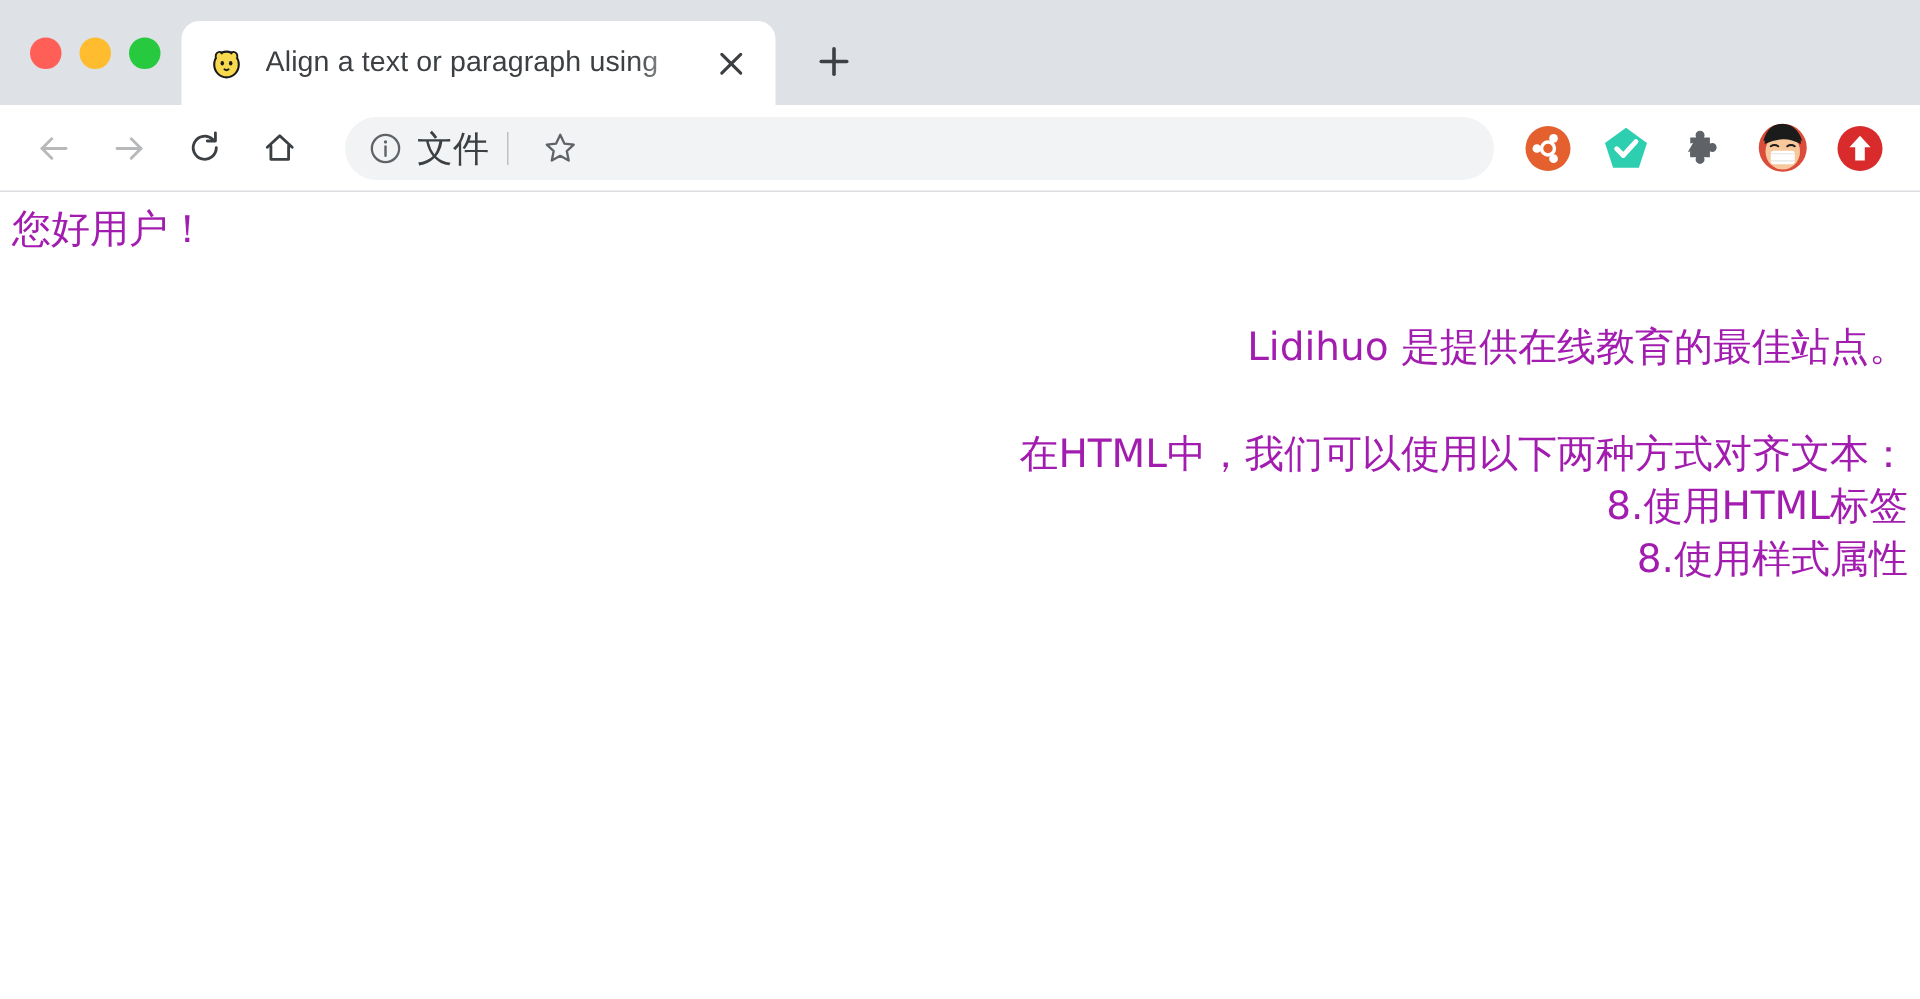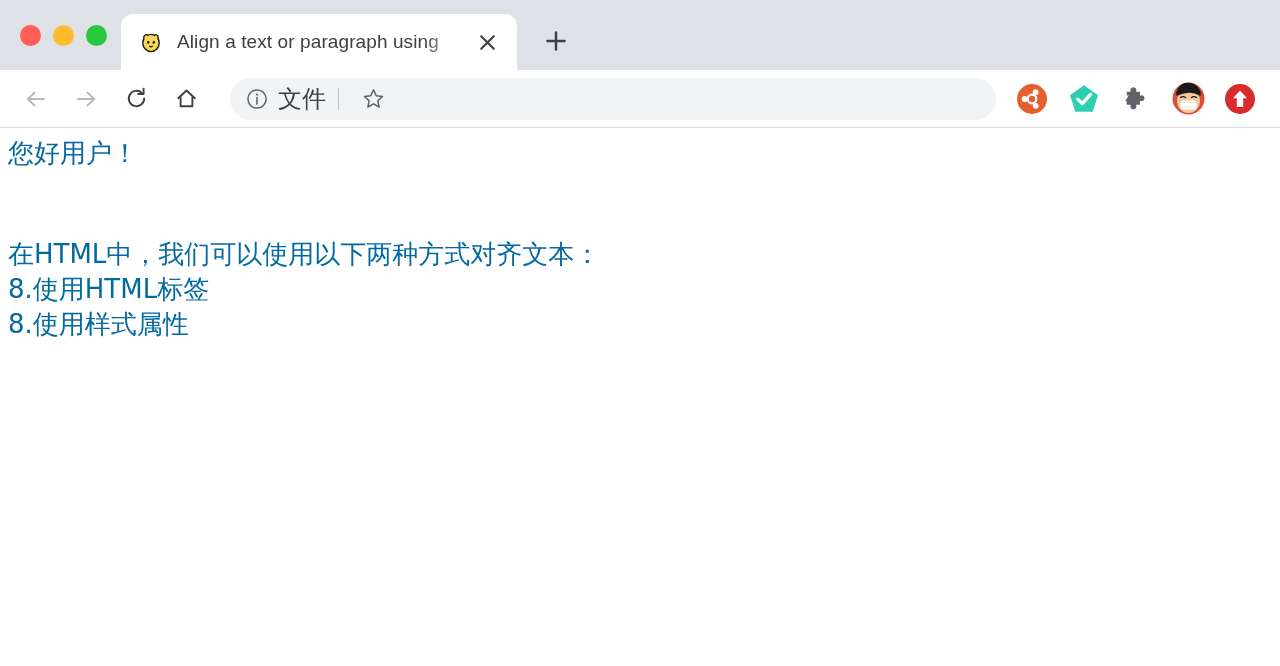--- a/index.html
+++ b/index.html
@@ -200,27 +200,27 @@
     overflow: hidden;
     padding: 0;
     position: relative;
   }
   .page-inner {
     padding: 8px 8px 8px 8px;
   }
   .p-line {
     font-size: 26px;
     line-height: 1.35;
-    color: #0369a1;
+    color: #a21caf;
     margin: 0 0 14px 0;
     font-family: "DejaVu Sans", "Liberation Sans", sans-serif;
   }
   .p-left   { text-align: left; }
   .p-right  { text-align: right; }
-  .p-center { text-align: left; margin-bottom: 0; }
+  .p-center { text-align: right; margin-bottom: 0; }
   .spacer-a { height: 30px; }
   .spacer-b { height: 22px; }
 </style>
 </head>
 <body>
 
 <div class="browser">
 
   <div class="tabstrip">
 
@@ -364,20 +364,21 @@
     </div>
   </div>
 
   <div class="page">
     <div class="page-inner">
 
       <p class="p-line p-left">您好用户！</p>
 
       <div class="spacer-a"></div>
 
+      <p class="p-line p-right">Lidihuo 是提供在线教育的最佳站点。</p>
 
       <div class="spacer-b"></div>
 
       <p class="p-line p-center">在HTML中，我们可以使用以下两种方式对齐文本：</p>
       <p class="p-line p-center">8.使用HTML标签</p>
       <p class="p-line p-center">8.使用样式属性</p>
 
     </div>
   </div>
 

